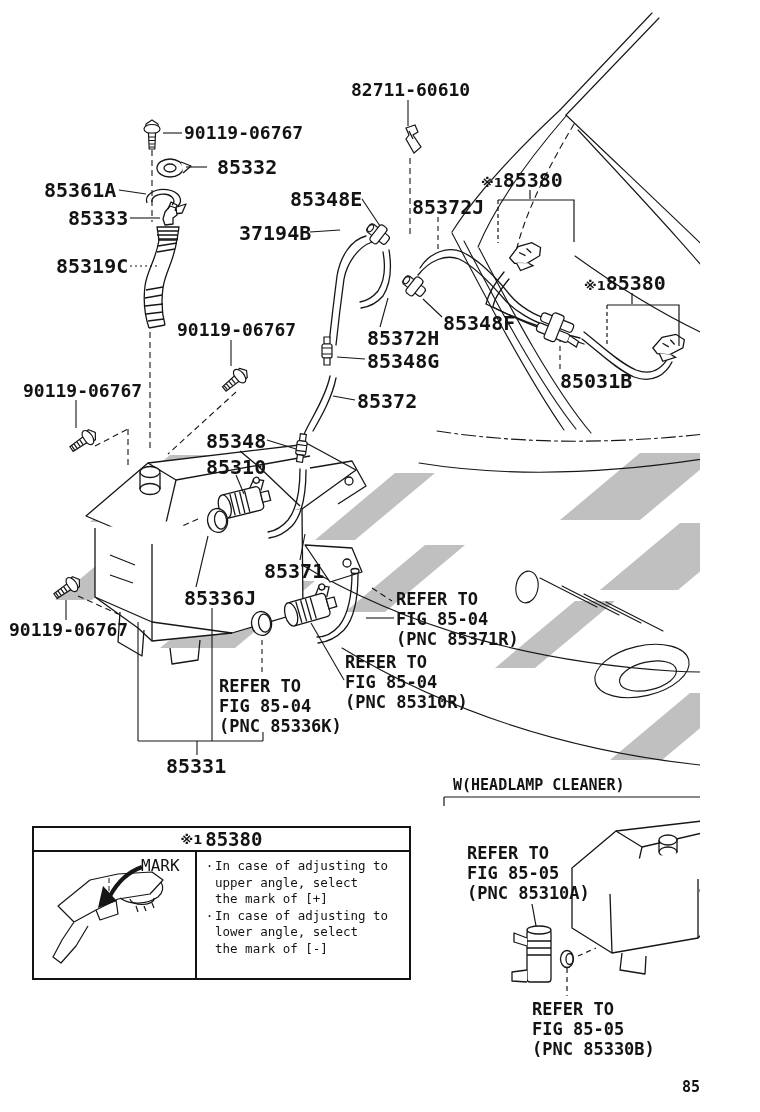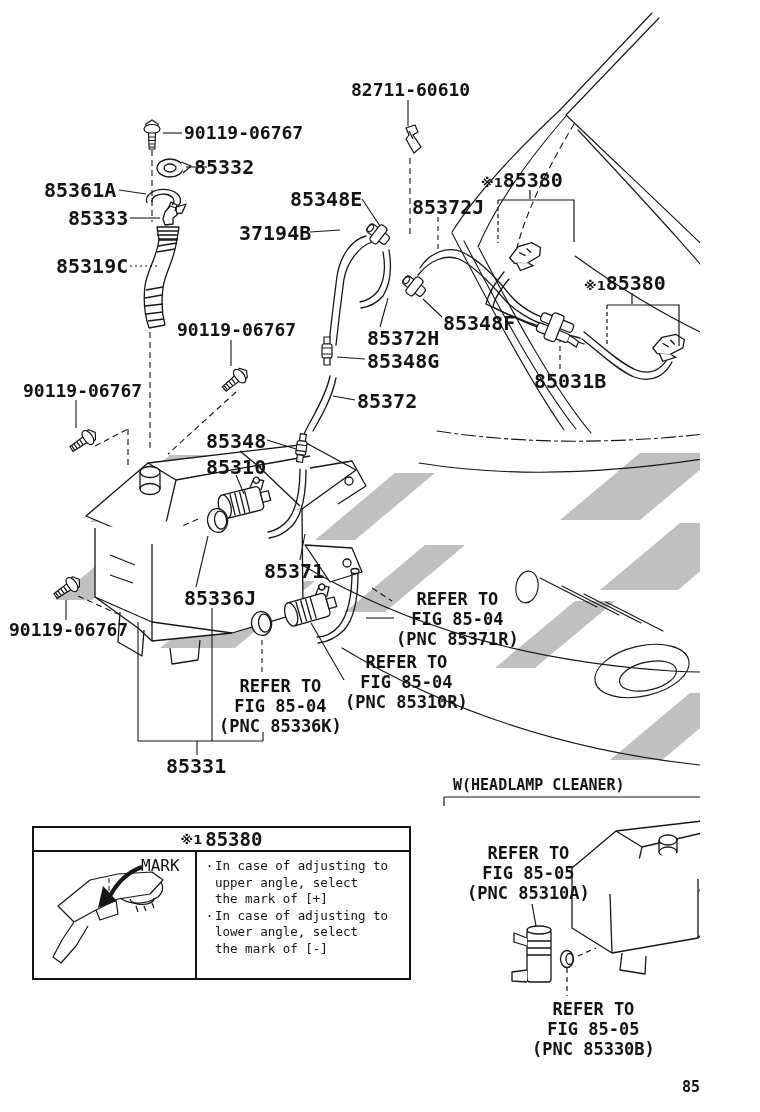--- a/index.html
+++ b/index.html
@@ -3,21 +3,21 @@
 <meta charset="utf-8">
 <style>
   html,body{margin:0;padding:0;background:#fff;}
   #stage{position:relative;width:700px;height:1112px;background:#ffffff;overflow:hidden;
          font-family:"DejaVu Sans Mono",monospace;color:#131313;}
   #art{position:absolute;left:0;top:0;z-index:1;}
   .txt{position:absolute;z-index:2;}
   .co{font-weight:bold;font-size:20px;line-height:1;white-space:nowrap;letter-spacing:0;}
   .co-sm{font-weight:bold;font-size:18px;line-height:1;white-space:nowrap;}
   .pfx{font-family:"DejaVu Sans",sans-serif;font-weight:bold;font-size:13px;}
-  .refer{font-weight:bold;font-size:17px;line-height:20px;white-space:pre-line;text-align:center;}
+  .refer{font-weight:bold;font-size:17px;line-height:20px;white-space:pre-line;}
   .hl-title{font-weight:bold;font-size:15px;letter-spacing:0;white-space:nowrap;}
   .pagecode{font-weight:bold;font-size:15px;white-space:nowrap;}
   .mark{font-weight:normal;font-size:16px;white-space:nowrap;}
   
   .note-box{position:absolute;left:32px;top:826px;width:375px;height:150px;border:2px solid #131313;z-index:2;}
   .note-title{height:22px;border-bottom:2px solid #131313;display:flex;align-items:center;justify-content:center;gap:3px;}
   .note-title .big{font-size:19px;font-weight:bold;line-height:1;}
   .note-body{display:flex;height:calc(100% - 24px);}
   .note-cell-img{width:161px;border-right:2px solid #131313;position:relative;}
   .note-cell-txt{flex:1;padding:6px 2px 0 7px;}
@@ -274,36 +274,36 @@
     <path d="M130,899 a12,6 0 0 0 24,-1" fill="none"></path>
     <path d="M136,906 l2,6 M144,906 l2,5 M152,903 l2,5" fill="none"></path>
     <path d="M109,878 V902" fill="none" stroke-width="1" stroke-dasharray="5 3"></path>
   </g>
   <path d="M142,867 C128,872 117,883 110,896" stroke="#161616" stroke-width="4" fill="none"></path>
   <path d="M103,886 L98,908 L117,901 Z" fill="#161616" stroke="none"></path>
 </svg>
 
 <div class="txt co-sm" style="left:351px;top:81px">82711-60610</div>
 <div class="txt co-sm" style="left:184px;top:124px">90119-06767</div>
-<div class="txt co" style="left:194px;top:157px">85332</div>
+<div class="txt co" style="left:217px;top:157px">85332</div>
 <div class="txt co" style="left:44px;top:180px">85361A</div>
 <div class="txt co" style="left:68px;top:208px">85333</div>
 <div class="txt co" style="left:56px;top:256px">85319C</div>
 <div class="txt co" style="left:290px;top:189px">85348E</div>
 <div class="txt co" style="left:412px;top:197px">85372J</div>
 <div class="txt co" style="left:481px;top:170px"><span class="pfx">※1</span><span>85380</span></div>
 <div class="txt co" style="left:239px;top:223px">37194B</div>
 <div class="txt co" style="left:584px;top:273px"><span class="pfx">※1</span><span>85380</span></div>
 <div class="txt co-sm" style="left:177px;top:321px">90119-06767</div>
 <div class="txt co" style="left:367px;top:328px">85372H</div>
 <div class="txt co" style="left:443px;top:313px">85348F</div>
 <div class="txt co" style="left:367px;top:351px">85348G</div>
 <div class="txt co-sm" style="left:23px;top:382px">90119-06767</div>
 <div class="txt co" style="left:357px;top:391px">85372</div>
-<div class="txt co" style="left:534px;top:371px">85031B</div>
+<div class="txt co" style="left:560px;top:371px">85031B</div>
 <div class="txt co" style="left:206px;top:431px">85348</div>
 <div class="txt co" style="left:206px;top:457px">85310</div>
 <div class="txt co" style="left:264px;top:561px">85371</div>
 <div class="txt co" style="left:184px;top:588px">85336J</div>
 <div class="txt co-sm" style="left:9px;top:621px">90119-06767</div>
 <div class="txt co" style="left:166px;top:756px">85331</div>
 
 <div class="txt refer" style="left:396px;top:589px">REFER TO
 FIG 85-04
 (PNC 85371R)</div>

